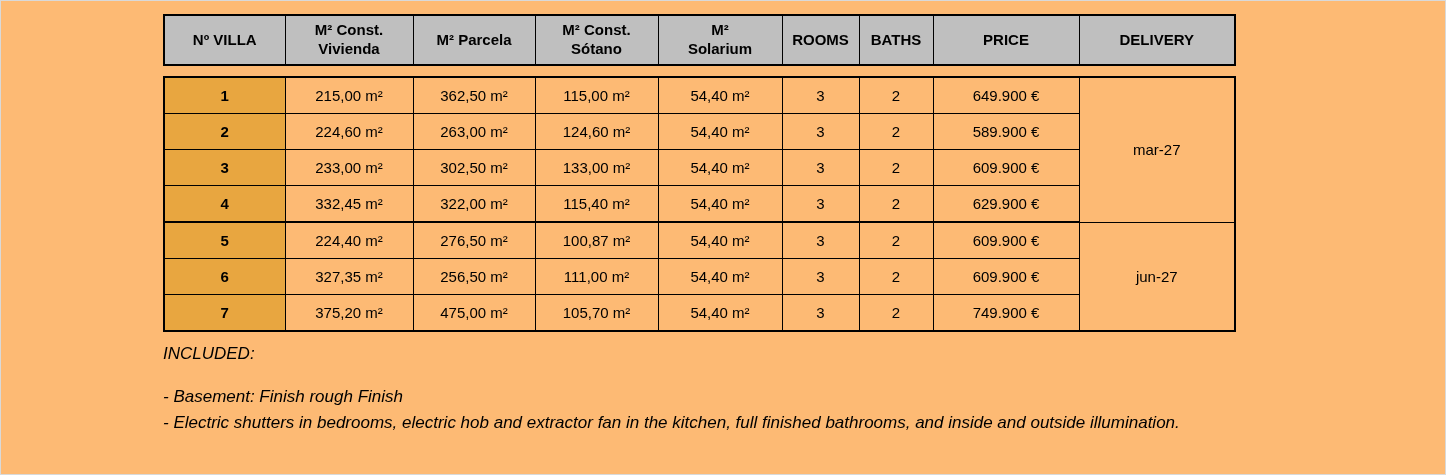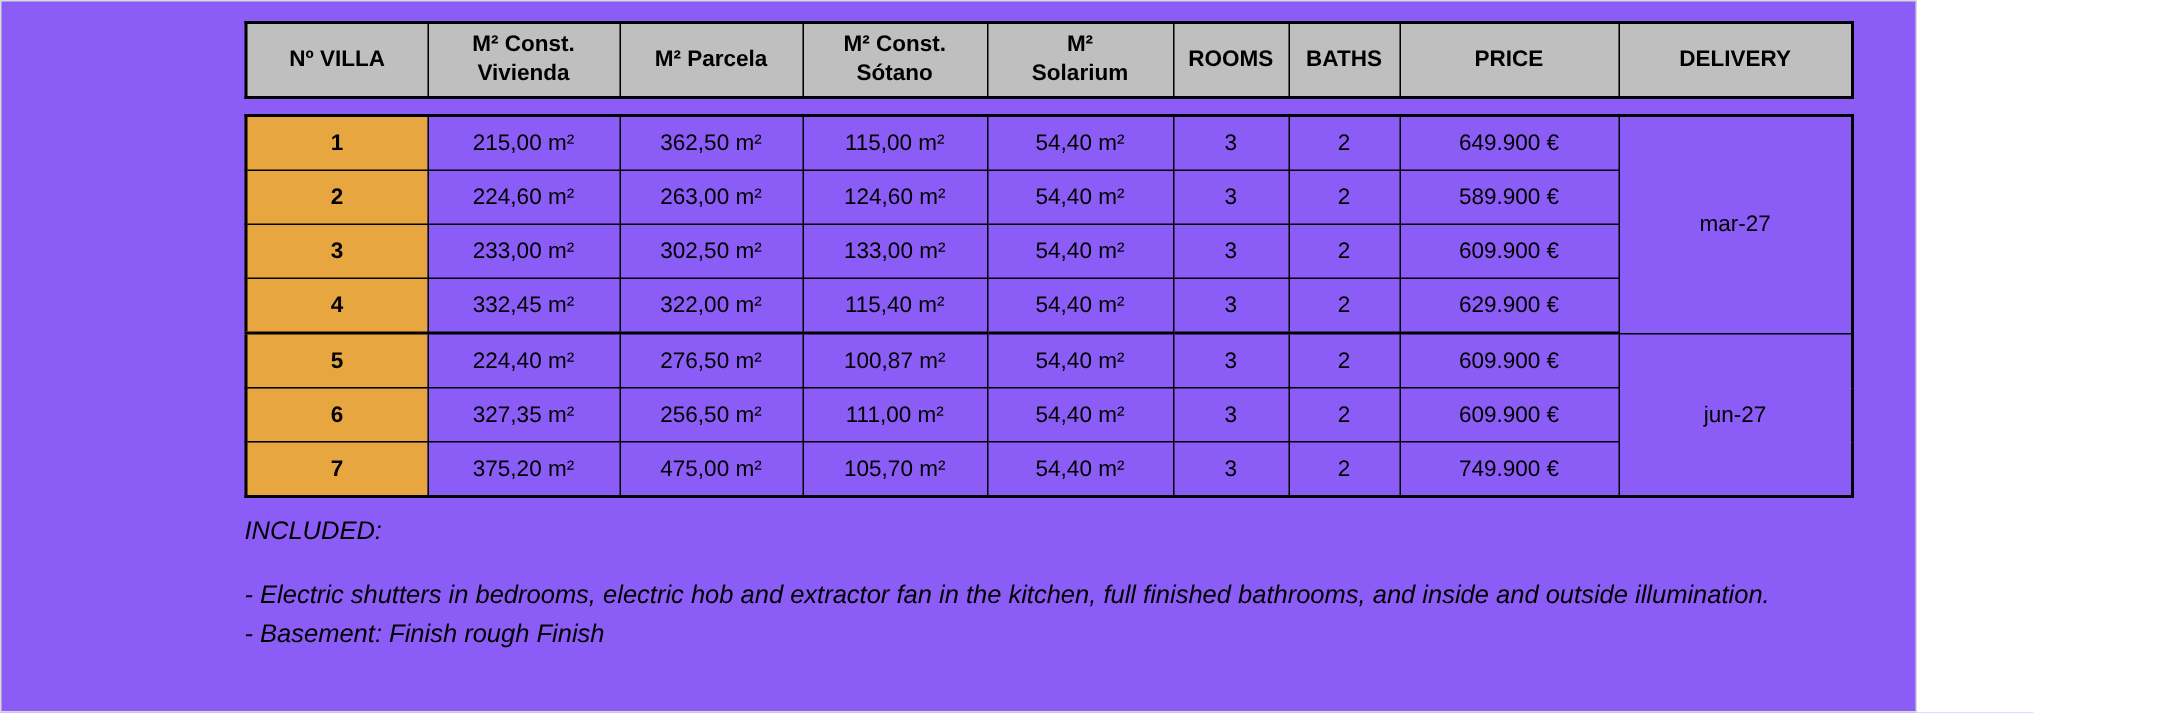--- a/index.html
+++ b/index.html
@@ -4,23 +4,23 @@
 <style>
   html, body {
     margin: 0;
     padding: 0;
     background: #ffffff;
     font-family: "Liberation Sans", sans-serif;
     color: #000;
   }
   .sheet {
     position: relative;
-    width: 1278px;
+    width: 1446px;
     height: 475px;
-    background: #8b5cf6;
+    background: #fdba74;
     outline: 1px solid #d9d9d9;
     outline-offset: -1px;
     overflow: hidden;
   }
   .tables {
     position: absolute;
     left: 163px;
     top: 14px;
   }
   table {
@@ -219,17 +219,17 @@
         <td>3</td>
         <td>2</td>
         <td class="price-cell">749.900 €</td>
       </tr>
     </tbody>
       </table>
   </div>
 
   <div class="notes">
     <p class="note-title">INCLUDED:</p>
+    <p class="note-item">- Basement: Finish rough Finish</p>
     <p class="note-item">- Electric shutters in bedrooms, electric hob and extractor fan in the kitchen, full finished bathrooms, and inside and outside illumination.</p>
-    <p class="note-item">- Basement: Finish rough Finish</p>
   </div>
 
 </div>
 
 </body></html>

